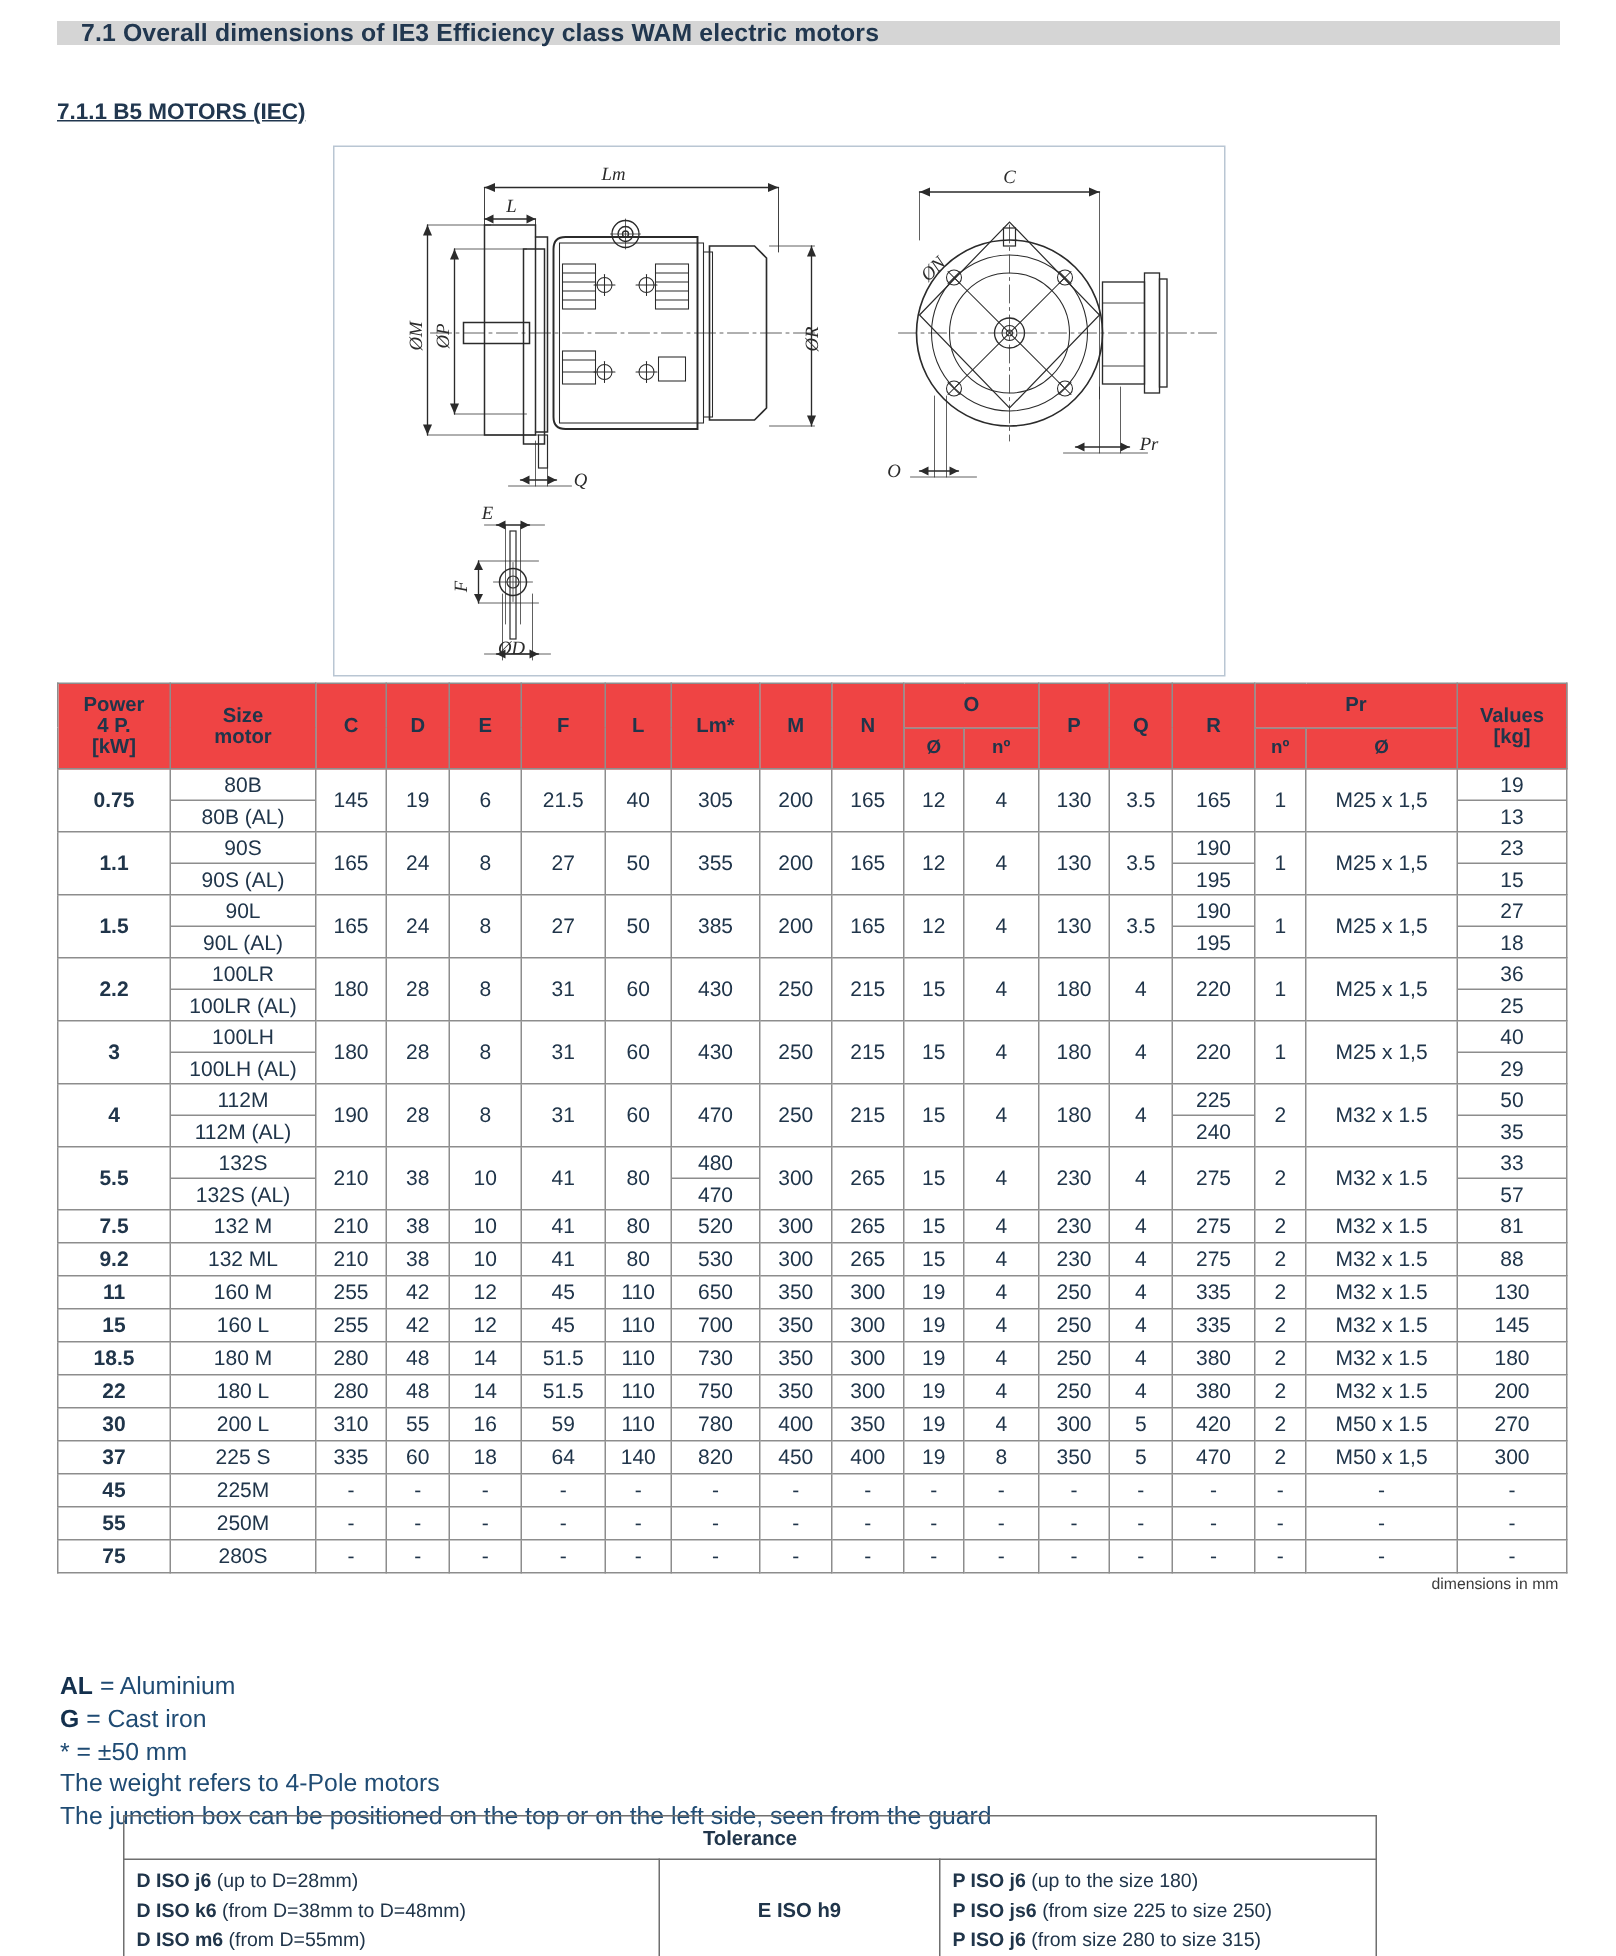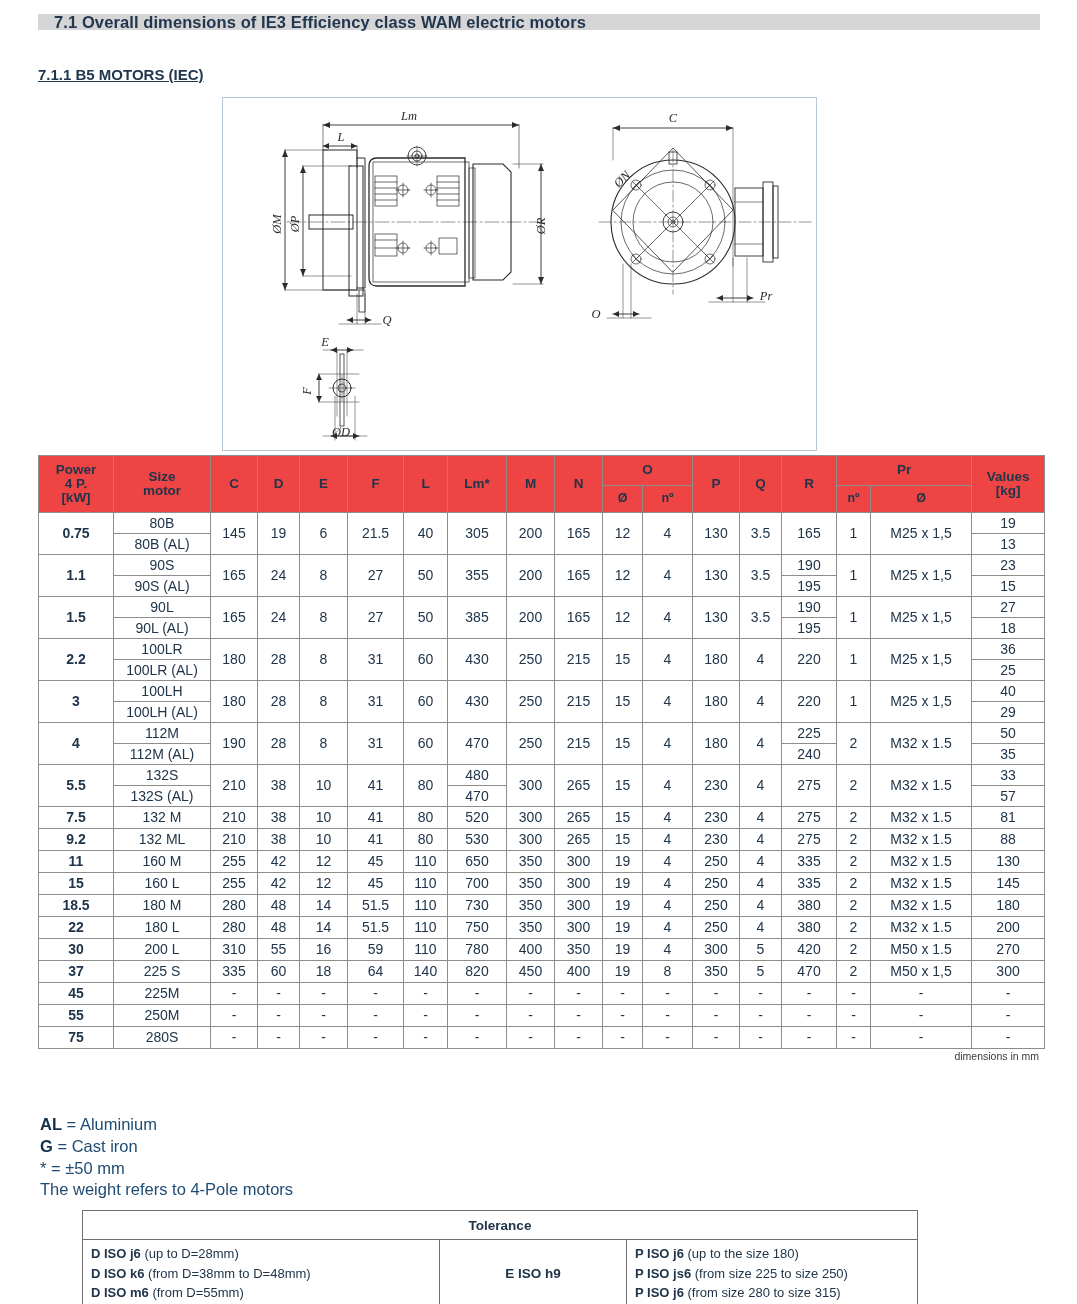--- a/index.html
+++ b/index.html
@@ -831,20 +831,21 @@
       </tbody>
   </table>
 
   <div class="dim-note">dimensions in mm</div>
 
   <div class="legend">
     <div><b>AL</b><span> = Aluminium</span></div>
     <div><b>G</b><span> = Cast iron</span></div>
     <div>* = ±50 mm</div>
     <div>The weight refers to 4-Pole motors</div>
+    <div>The junction box can be positioned on the top or on the left side, seen from the guard</div>
   </div>
 
   <table class="tol-table">
     <tbody>
         <tr>
       <th colspan="3">Tolerance</th>
     </tr>
     <tr>
       <td class="tol-c1" id="tol-col1">
             <div><b>D ISO j6</b><span> (up to D=28mm)</span></div>

